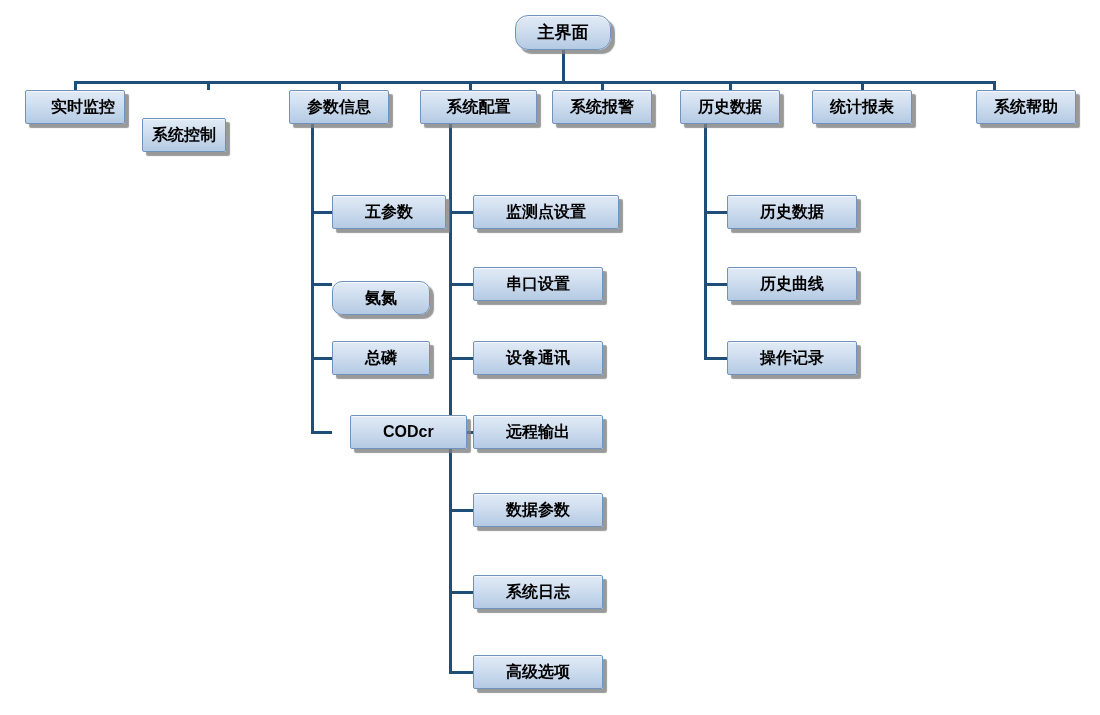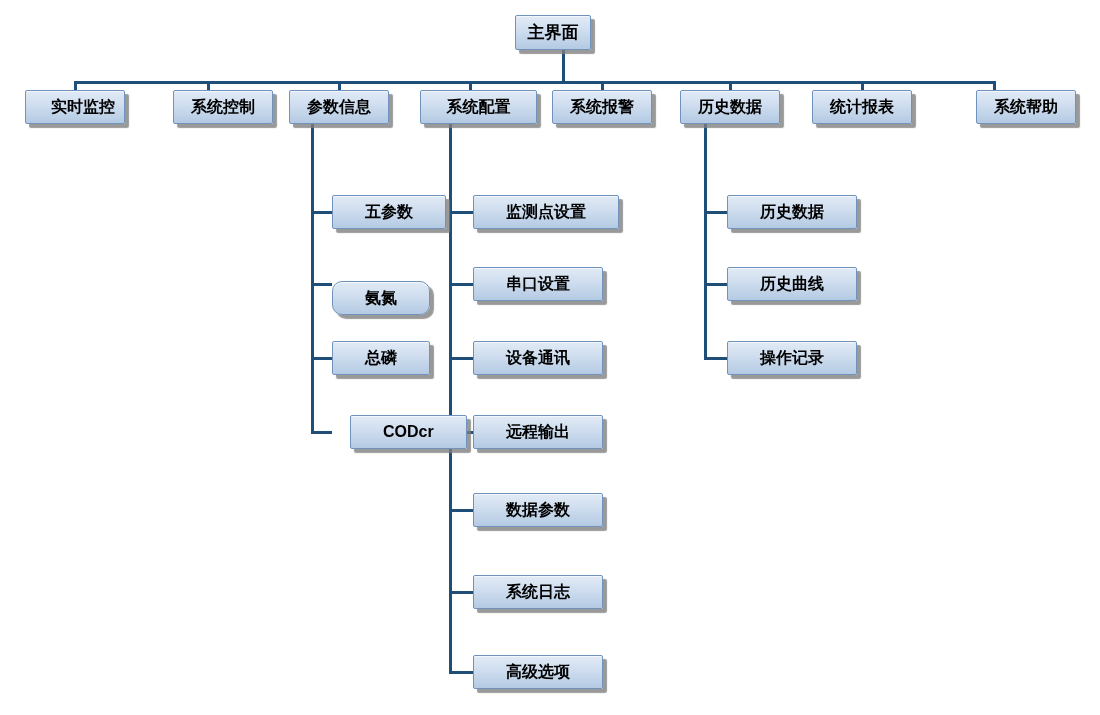--- a/index.html
+++ b/index.html
@@ -12,37 +12,37 @@
     border:1px solid #6f93bd;
     border-radius:2px;
     box-shadow:4px 4px 1px rgba(128,128,128,0.8), inset 0 1px 0 rgba(255,255,255,0.6);
     color:#000;
     font-weight:bold;
     font-size:16px;
     text-align:center;
     white-space:nowrap;
     z-index:2;
   }
-  .root-node{left:515px;top:15px;width:76px;height:35px;line-height:33px;font-size:17px;}
+  .root-node{left:515px;top:15px;width:96px;height:35px;line-height:33px;font-size:17px;border-radius:13px;}
   .l1-node{width:100px;height:34px;line-height:32px;top:90px;}
   .child-node{height:34px;line-height:32px;padding:0 32px;}
   .hline,.vline{position:absolute;background:#1f4e79;z-index:1;}
 </style>
 </head>
 <body>
 
 <div class="canvas">
   <div class="node root-node">主界面</div>
   <div id="gen">
       <div class="vline" style="left: 562px; top: 50px; width: 3px; height: 34px; background: rgb(31, 78, 121);"></div>
       <div class="hline" style="left: 74px; top: 81px; width: 921px; height: 3px; background: rgb(31, 78, 121);"></div>
       <div class="vline" style="left: 74px; top: 81px; width: 3px; height: 9px; background: rgb(31, 78, 121);"></div>
       <div class="node l1-node" style="left: 25px; width: 100px; padding-left: 16px;">实时监控</div>
       <div class="vline" style="left: 207px; top: 81px; width: 3px; height: 9px; background: rgb(31, 78, 121);"></div>
-      <div class="node l1-node" style="left: 173px; width: 100px;">系统控制</div>
+      <div class="node l1-node" style="left: 142px; width: 84px; margin-top: 28px;">系统控制</div>
       <div class="vline" style="left: 338px; top: 81px; width: 3px; height: 9px; background: rgb(31, 78, 121);"></div>
       <div class="node l1-node" style="left: 289px; width: 100px;">参数信息</div>
       <div class="vline" style="left: 311px; top: 124px; width: 3px; height: 310px; background: rgb(31, 78, 121);"></div>
       <div class="hline" style="left: 311px; top: 211px; width: 21px; height: 3px; background: rgb(31, 78, 121);"></div>
       <div class="node child-node" style="left: 332px; top: 195px;">五参数</div>
       <div class="hline" style="left: 311px; top: 283px; width: 21px; height: 3px; background: rgb(31, 78, 121);"></div>
       <div class="node child-node" style="left: 332px; top: 281px; border-radius: 10px;">氨氮</div>
       <div class="hline" style="left: 311px; top: 357px; width: 21px; height: 3px; background: rgb(31, 78, 121);"></div>
       <div class="node child-node" style="left: 332px; top: 341px;">总磷</div>
       <div class="hline" style="left: 311px; top: 431px; width: 21px; height: 3px; background: rgb(31, 78, 121);"></div>

